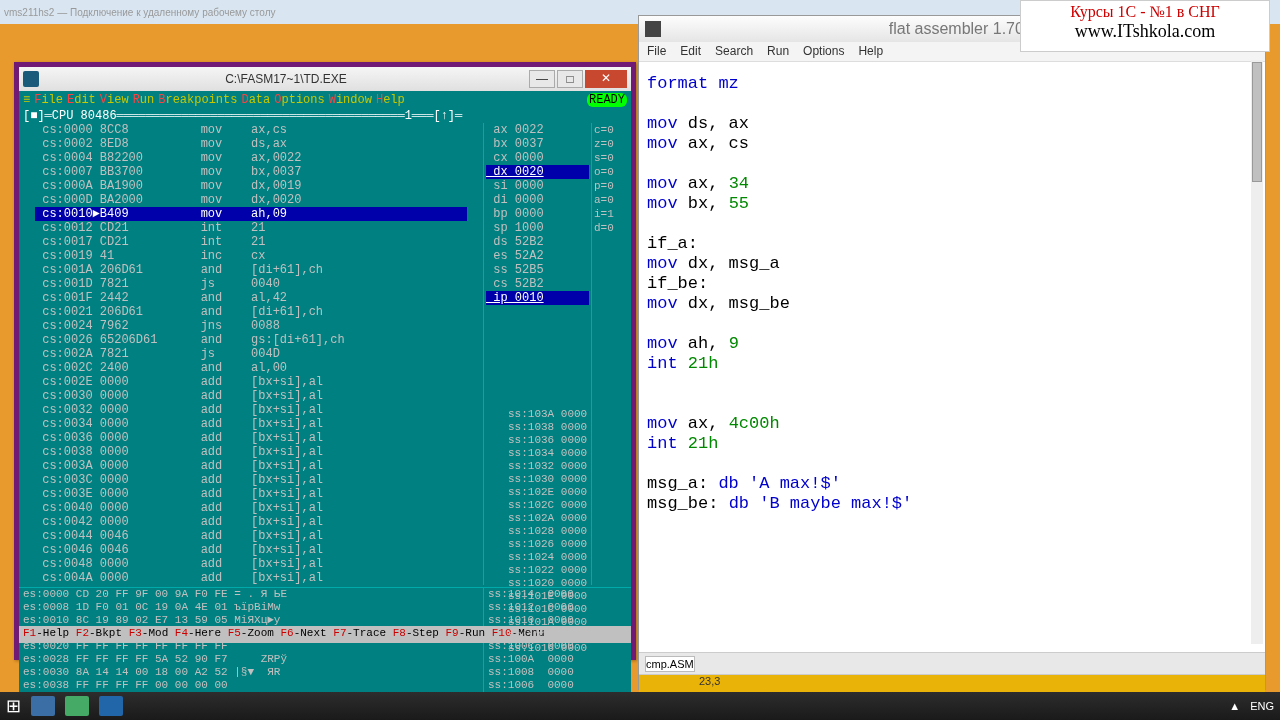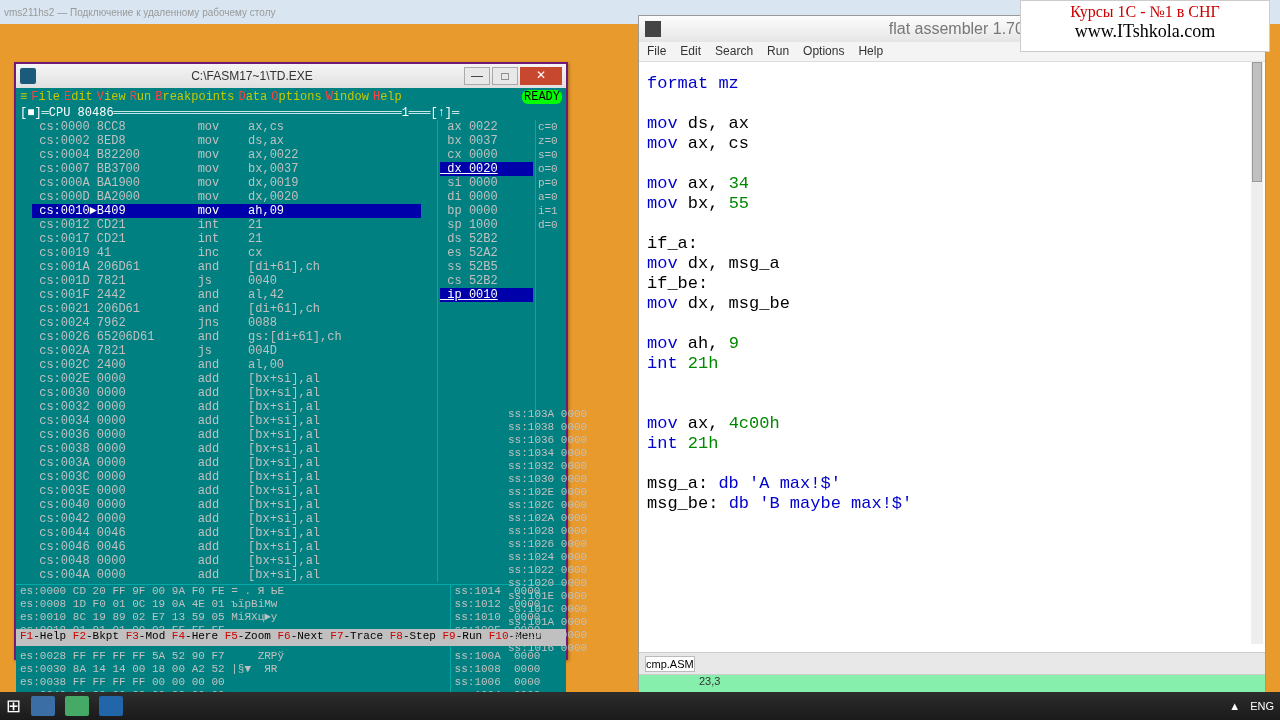--- a/index.html
+++ b/index.html
@@ -3,21 +3,21 @@
 <meta charset="utf-8">
 <style>
 * { margin:0; padding:0; box-sizing:border-box; }
 body { width:1280px; height:720px; background:#e89a2c; font-family:Arial,sans-serif; position:relative; overflow:hidden; }
 .top-bar { position:absolute; top:0; left:0; right:0; height:24px; background:#d9e6f2; font-size:10px; color:#999; padding:0 4px; display:flex; align-items:center; }
 .brand-banner { position:absolute; top:0; right:10px; width:250px; height:52px; background:#fff; border:1px solid #ccc; z-index:50; text-align:center; padding:2px; }
 .brand1 { color:#c00; font-size:16px; font-family:"Times New Roman",serif; }
 .brand2 { color:#000; font-size:18px; font-family:"Times New Roman",serif; }
 
 
-.td-win { position:absolute; top:62px; left:14px; width:554px; height:598px; background:#14532d; border:2px solid #701a75; box-shadow:1px 1px 3px rgba(0,0,0,.3); }
+.td-win { position:absolute; top:62px; left:14px; width:622px; height:598px; background:#14532d; border:5px solid #701a75; box-shadow:1px 1px 3px rgba(0,0,0,.3); }
 .td-title { height:24px; background:linear-gradient(#f5f5f5,#e0e0e0); display:flex; align-items:center; padding:0 4px; font-size:12px; color:#333; }
 .td-title .icon { width:16px; height:16px; background:#1a5a7a; margin-right:6px; border-radius:2px; }
 .td-title .txt { flex:1; text-align:center; }
 .td-title .wbtn { width:26px; height:18px; line-height:16px; text-align:center; font-size:12px; margin-left:2px; }
 .td-title .min,.td-title .max { background:#e8e8e8; border:1px solid #aaa; }
 .td-title .close { background:#c8472f; color:#fff; width:42px; }
 
 .td-body { font-family:"Courier New",monospace; font-size:12px; line-height:14px; color:#c0c0c0; background:#008080; }
 .td-menu { padding:2px 4px; color:#c8c800; display:flex; gap:4px; }
 .td-menu span.m { color:#c8c800; }
@@ -48,21 +48,21 @@
 .fasm-title .icn { width:16px; height:16px; background:#444; margin-right:6px; }
 .fasm-title .ttxt { margin-left:auto; margin-right:auto; color:#777; }
 .fasm-menu { height:20px; background:#f4f4f4; border-bottom:1px solid #ddd; display:flex; gap:14px; padding:2px 8px; font-size:12px; color:#333; }
 .fasm-editor { background:#fff; height:590px; padding:12px 8px; font-family:"Courier New",monospace; font-size:17px; line-height:20px; color:#000; overflow:auto; }
 .fasm-editor .kw { color:#0000cc; }
 .fasm-editor .num { color:#008800; }
 .fasm-editor .str { color:#0000cc; }
 .fasm-editor .ln { white-space:pre; }
 .fasm-tabs { height:22px; background:#e8e8e8; border-top:1px solid #ccc; display:flex; align-items:center; font-size:11px; }
 .fasm-tabs .tab { border:1px solid #bbb; background:#fff; padding:1px 0; margin-left:6px; }
-.fasm-status { height:18px; background:#86efac; border-top:1px solid #ccc; font-size:11px; padding:0 60px; color:#333; }
+.fasm-status { height:18px; background:#eab308; border-top:1px solid #ccc; font-size:11px; padding:0 60px; color:#333; }
 
 .taskbar { position:absolute; bottom:0; left:0; right:0; height:28px; background:linear-gradient(#2d2d2d,#1a1a1a); display:flex; align-items:center; padding:0 6px; gap:10px; z-index:40; }
 .taskbar .start { color:#fff; font-size:18px; }
 .taskbar .tb-ic { width:24px; height:20px; background:#3a6ea5; border-radius:2px; }
 .taskbar .right { margin-left:auto; color:#fff; font-size:11px; display:flex; gap:10px; align-items:center; }
 
 .scrollb { position:absolute; right:2px; top:44px; bottom:45px; width:12px; background:#eee; }
 .scrollb .thumb { position:absolute; top:2px; left:1px; right:1px; height:120px; background:#c0c0c0; border:1px solid #999; }
 </style>
 </head>

